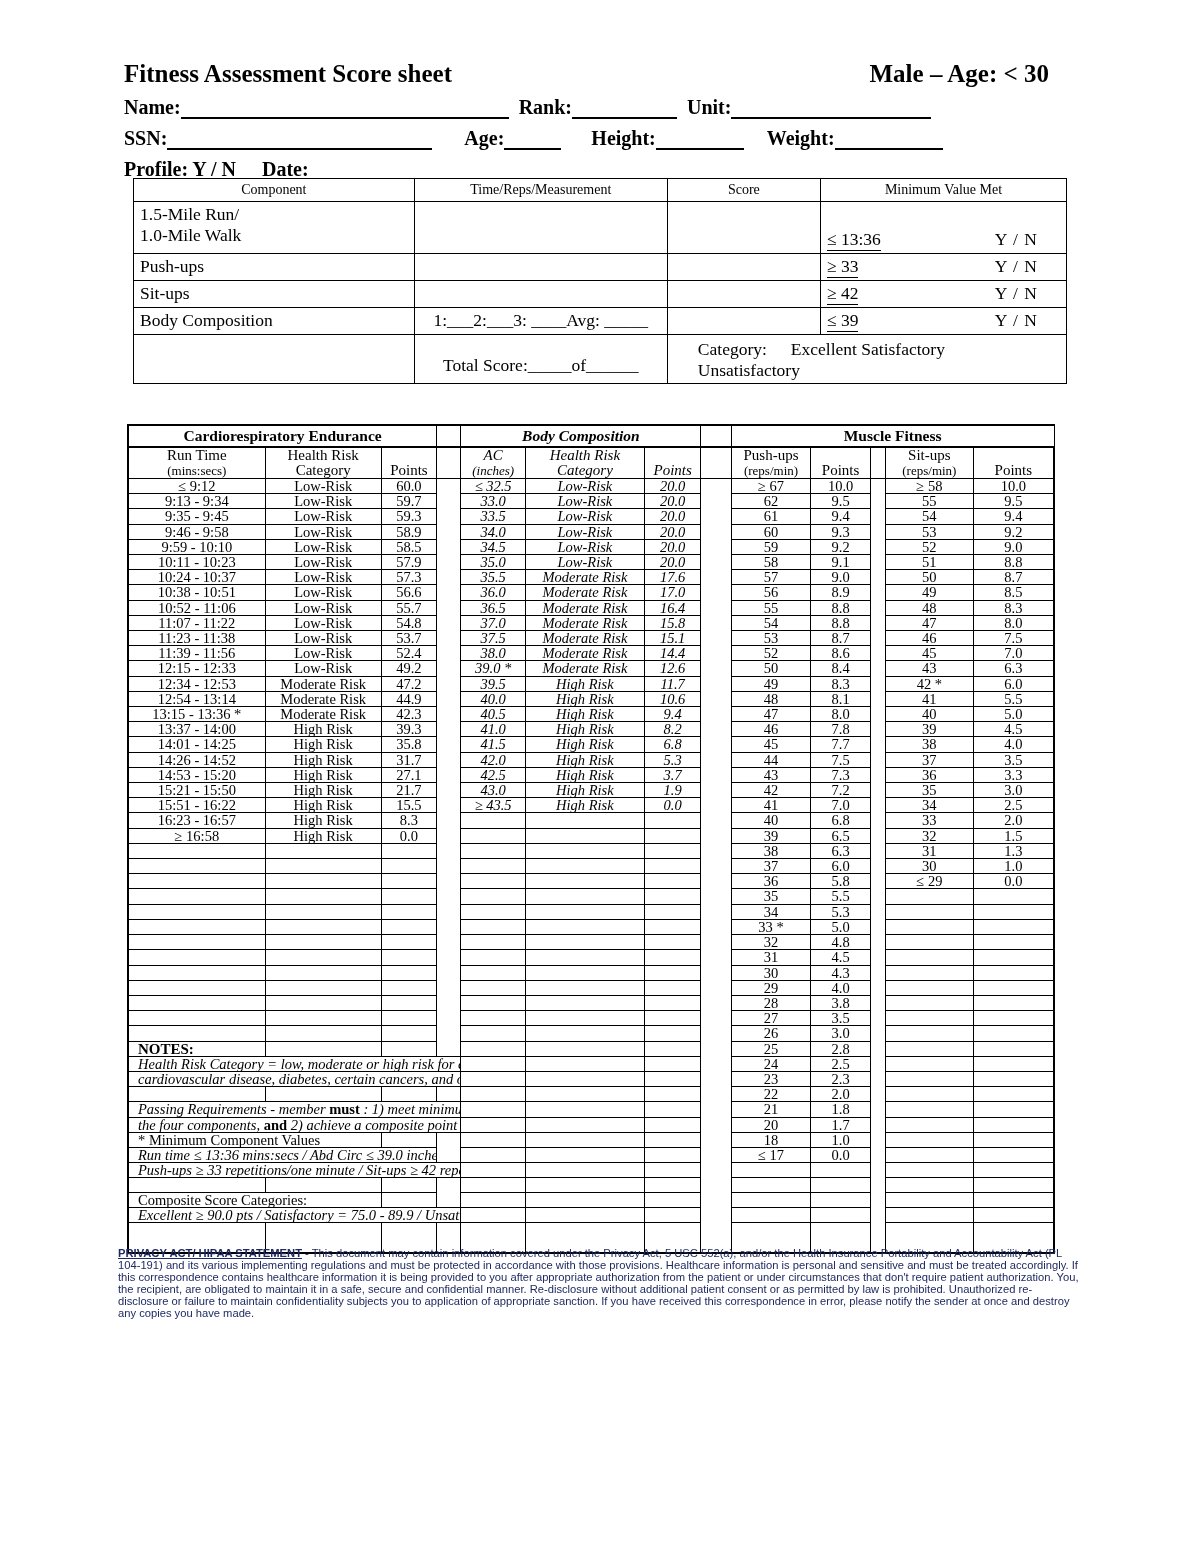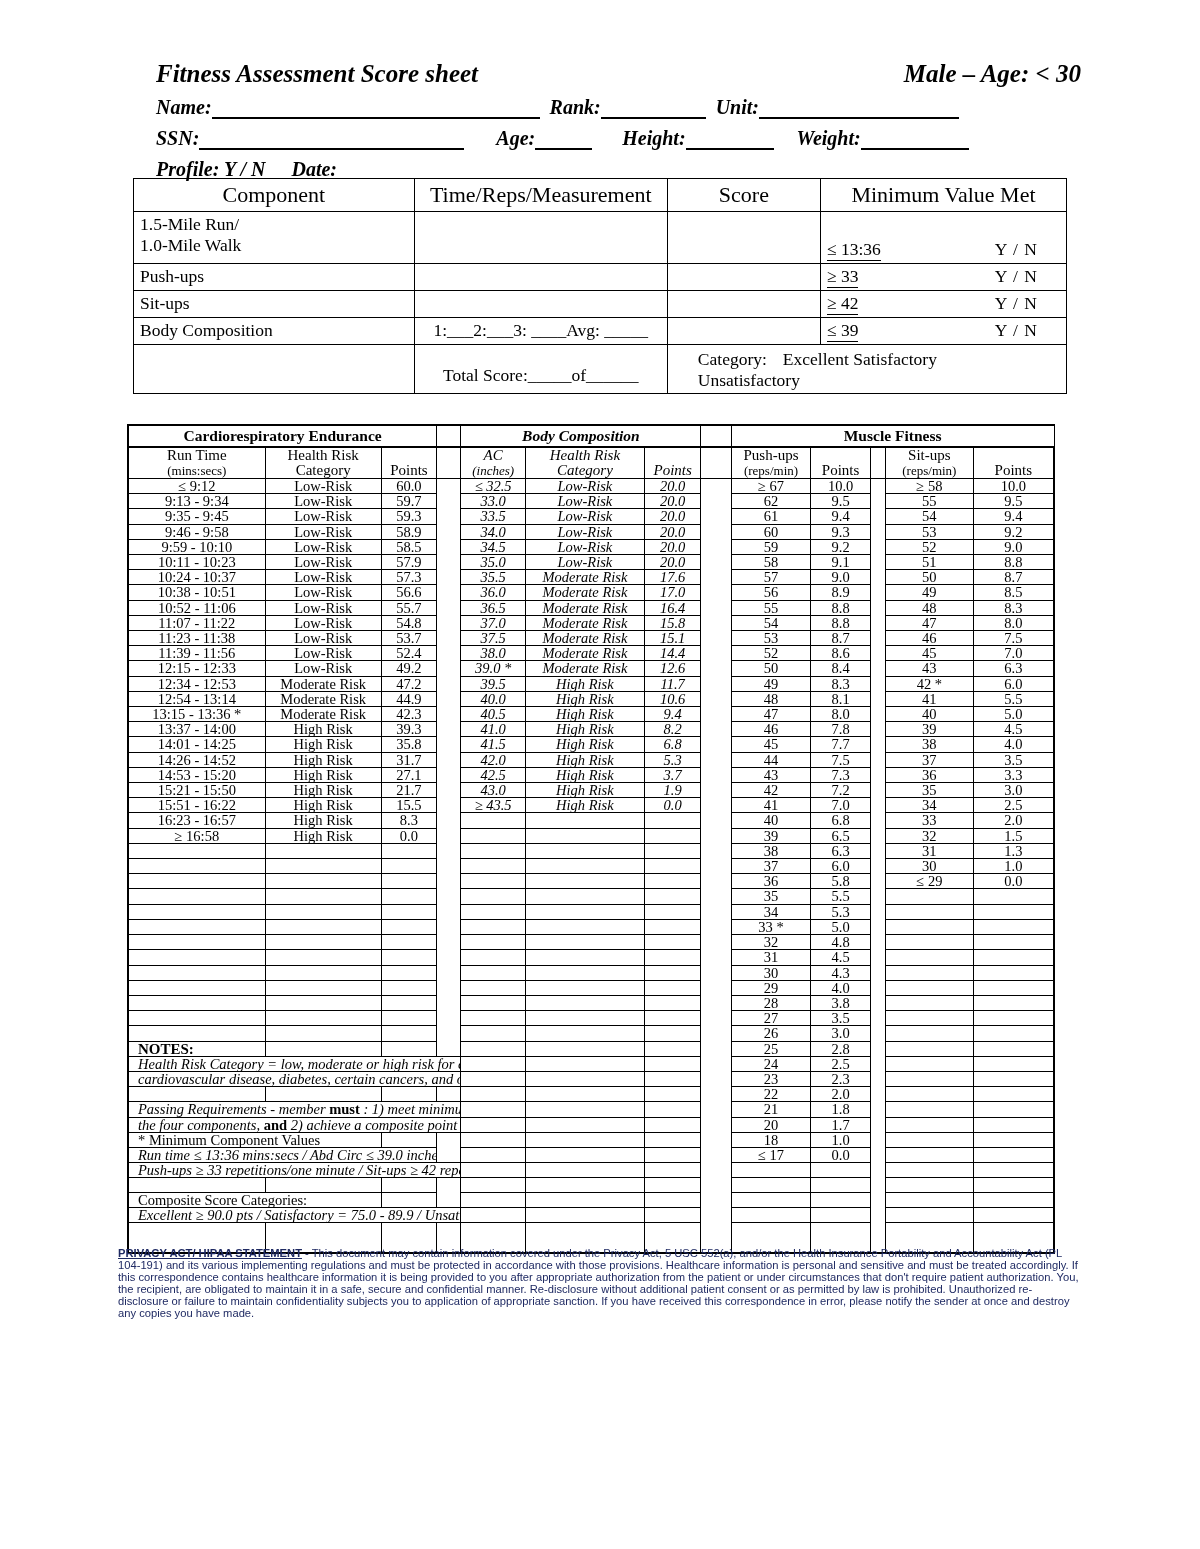--- a/index.html
+++ b/index.html
@@ -6,34 +6,34 @@
   html, body { margin:0; padding:0; }
   body {
     width:1200px; height:1549px;
     background:#ffffff;
     font-family:"Liberation Serif", serif;
     color:#000;
   }
   .page { position:relative; width:1200px; height:1549px; padding:0; }
 
   
-  .hdr { position:absolute; left:156px; top:60px; width:925px;font-style:italic; }
+  .hdr { position:absolute; left:124px; top:60px; width:925px; }
   .hdr-row1 { display:flex; align-items:baseline; justify-content:space-between; }
   .doc-title { font-size:25px; font-weight:bold; letter-spacing:0px; }
   .doc-sub { font-size:25px; font-weight:bold; }
 
   .f-row { display:flex; align-items:flex-end; margin-top:8px; font-size:20px; font-weight:bold; white-space:nowrap; }
   .f-lab { font-weight:bold; }
   .f-line { border-bottom:2.5px solid #000; display:inline-block; height:17px; margin-right:10px; }
   .f-gap { display:inline-block; }
 
   
   .t1 { position:absolute; left:133px; top:178px; width:934px; border-collapse:collapse; font-size:17.5px; }
   .t1 td, .t1 th { border:1.3px solid #000; padding:2px 6px; font-weight:normal; vertical-align:top; }
-  .t1 th { text-align:center; font-weight:normal; font-size:22px; padding:3px 6px; }
+  .t1 th { text-align:center; font-weight:normal; font-size:14px; padding:3px 6px; }
   .t1 .c { text-align:center; }
   .cell-pad { height:25px; }
   .mv { display:flex; justify-content:space-between; align-items:baseline; padding-right:22px; }
   .mv .yn { letter-spacing:1px; }
   .u { border-bottom:1.6px solid #000; display:inline-block; }
 
   
   .t2 { position:absolute; left:127px; top:424px; width:928px; border-collapse:collapse;
         font-size:14.5px; table-layout:fixed; }
   .t2 td { border:1px solid #000; padding:0px 2px; height:14.6px; line-height:14.2px;
@@ -155,21 +155,21 @@
           <span class="u">≤ 39</span>
           <span class="yn">Y  /  N</span>
         </div>
       </td>
     </tr>
     <tr>
       <td></td>
       <td class="c" style="vertical-align:middle; height:48px; padding-top:14px">Total Score:_____of______</td>
       <td colspan="2" style="padding-left:30px; padding-top:4px">
         <div style="display:flex">
-          <span style="margin-right:16px">Category:</span>
+          <span style="margin-right:24px">Category:</span>
           <span>Excellent          Satisfactory</span>
         </div>
         <div>Unsatisfactory</div>
       </td>
     </tr>
   </tbody>
     </table>
 
   <table class="t2">
     <colgroup>

